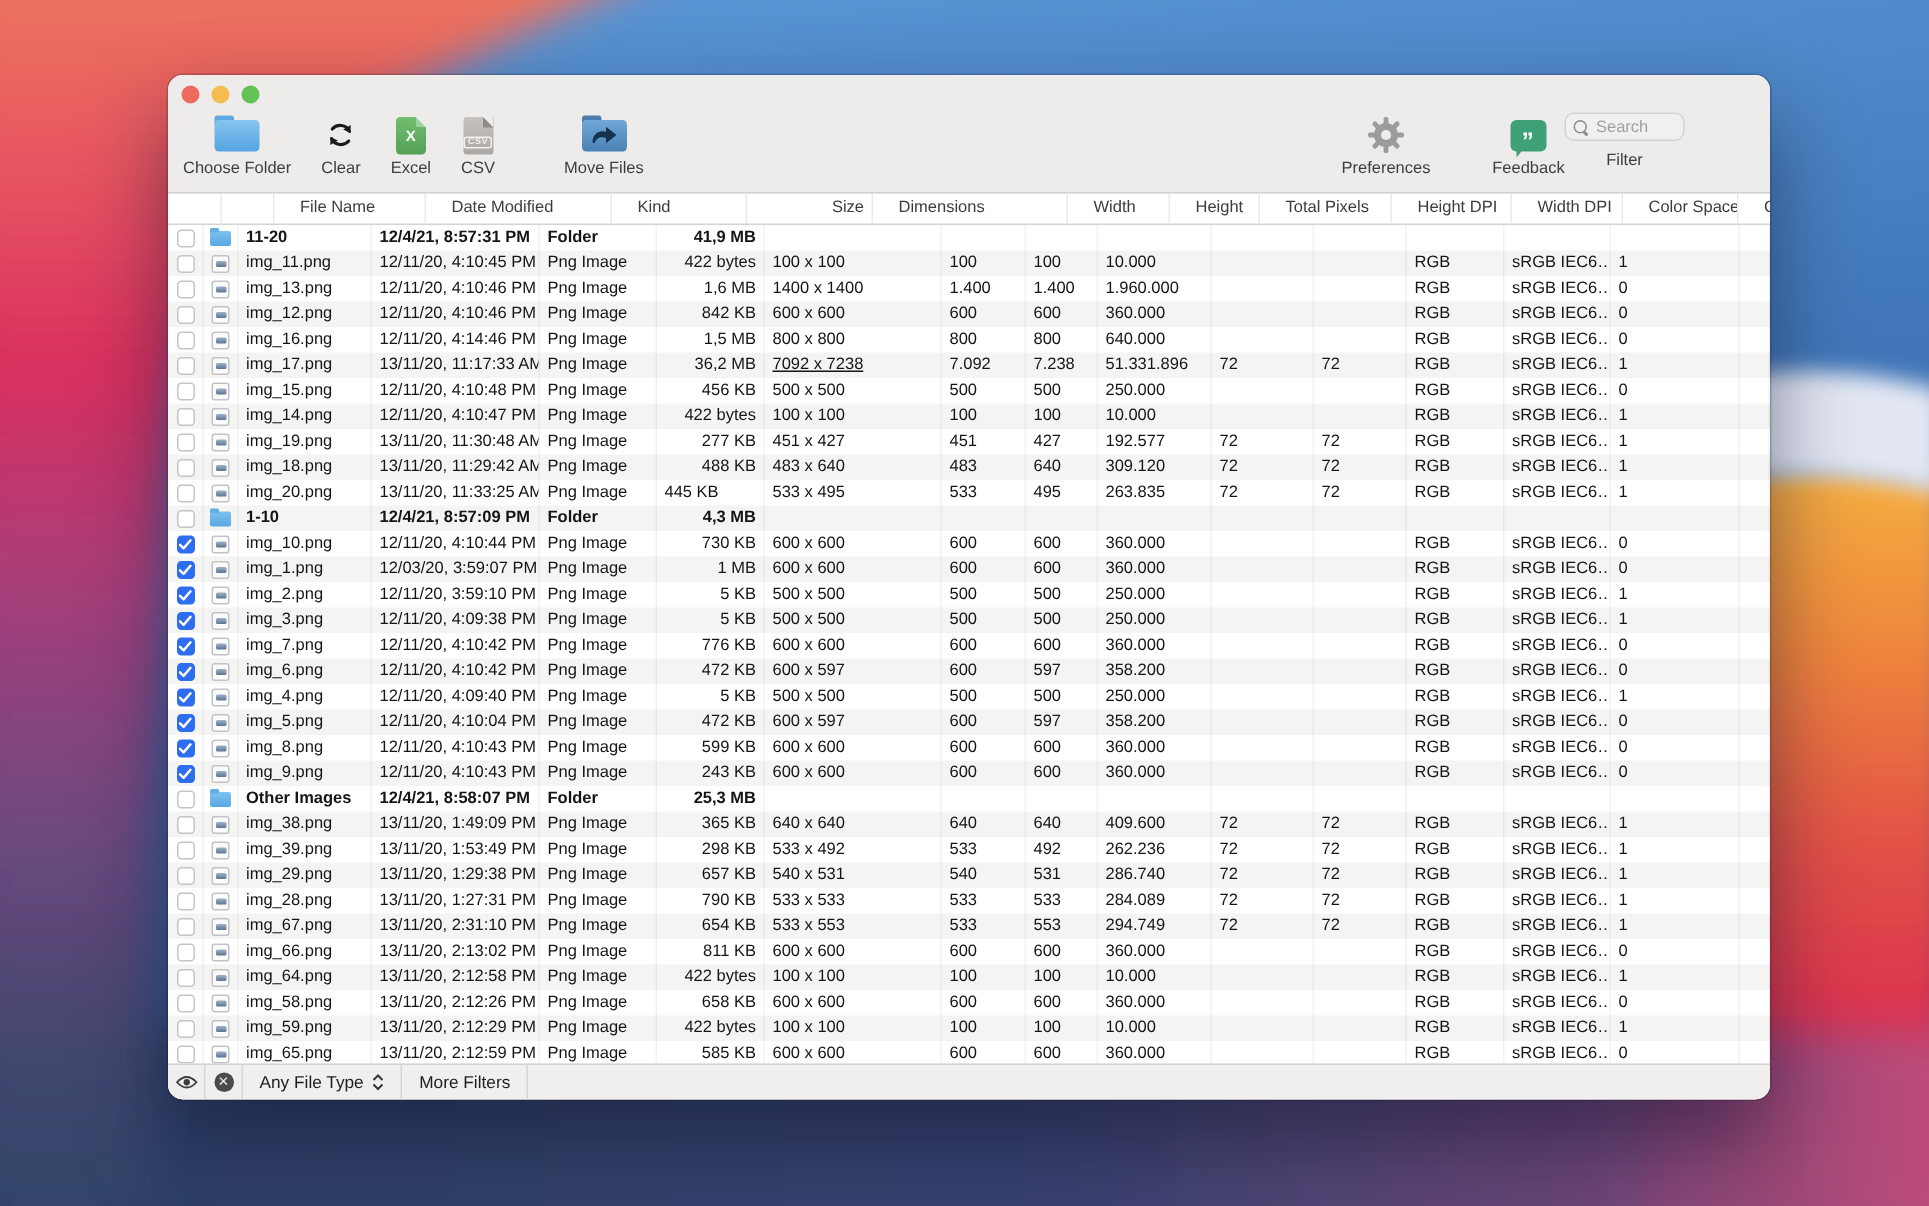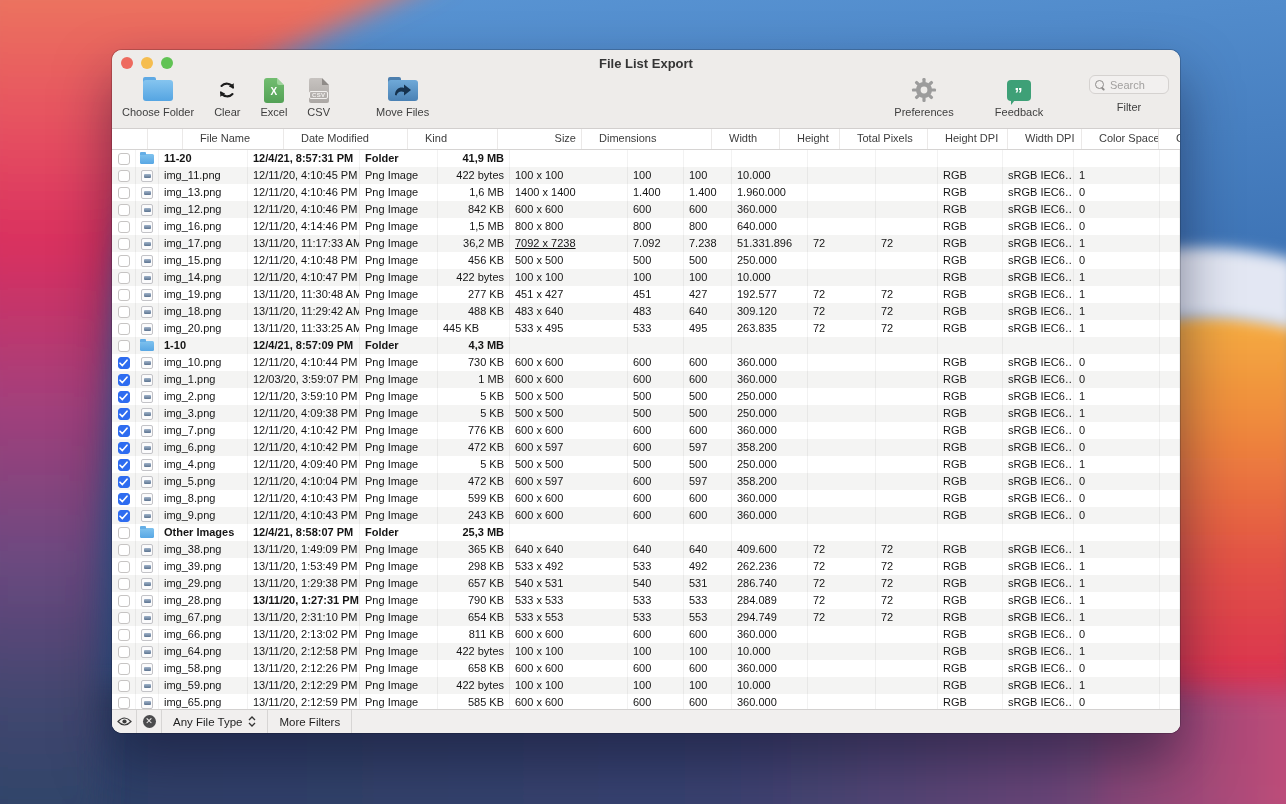--- a/index.html
+++ b/index.html
@@ -20,21 +20,21 @@
   .tb-btn{display:flex;flex-direction:column;align-items:center;gap:2px;font-size:11px;color:#3e3e3e;cursor:default;}
   .tb-icn{height:28px;display:flex;align-items:center;justify-content:center;}
   .tb-left{position:absolute;left:10px;top:26px;display:flex;align-items:flex-start;gap:20px;}
 
   .statsbox{position:absolute;left:385px;top:27px;width:310px;height:33px;border:1px solid #d9d6d4;
             border-radius:7px;background:#ecv;background:#ece9e8;display:flex;justify-content:space-around;
             align-items:flex-end;padding-bottom:4px;font-size:11.5px;color:#2c2c2c;box-sizing:border-box;}
 
   .pref{position:absolute;left:781px;top:26px;width:62px;}
   .feed{position:absolute;left:874px;top:26px;width:66px;}
-  .searchwrap{position:absolute;left:977px;top:25px;width:80px;}
+  .searchwrap{position:absolute;left:931px;top:25px;width:80px;}
   .searchfield{width:80px;height:19px;border:1px solid #d5d2d0;border-radius:6px;background:#f2f0ef;
                display:flex;align-items:center;gap:4px;padding:0 5px;box-sizing:border-box;}
   .searchfield input{border:none;outline:none;background:transparent;width:100%;font-size:11px;
                      color:#555;font-family:inherit;}
   .searchfield input::placeholder{color:#a2a09f;}
   .mag{width:7px;height:7px;border:1.4px solid #8e8c8b;border-radius:50%;position:relative;flex:0 0 auto;}
   .mag::after{content:"";position:absolute;width:1.6px;height:4px;background:#8e8c8b;left:6px;top:6px;
               transform:rotate(-45deg);border-radius:1px;}
   .filterlab{margin-top:7px;text-align:center;font-size:11px;color:#3e3e3e;}
 
@@ -147,21 +147,20 @@
   </svg>
 
   <div class="window">
 
     <div class="chrome">
       <div class="lights">
         <div class="light" style="background:#ee6a5f"></div>
         <div class="light" style="background:#f5bd4f"></div>
         <div class="light" style="background:#61c354"></div>
       </div>
-      <div class="title">File List Export</div>
 
       <div class="tb-left">
         <div class="tb-btn">
           <div class="tb-icn">
               <div class="i-folder"></div>
             </div>
           <span>Choose Folder</span>
         </div>
         <div class="tb-btn">
           <div class="tb-icn i-clear">
@@ -924,21 +923,21 @@
           <div class="tr">
             <div class="td cc" style="width: 24px;">
               <div class="checkbox"></div>
             </div>
             <div class="td cc" style="width: 23px;">
               <div class="file-sm">
                 <div class="file-sm-img"></div>
               </div>
             </div>
             <div class="td" style="width: 89px;">img_28.png</div>
-            <div class="td" style="width: 112px; font-weight: bold;">13/11/20, 1:27:31 PM</div>
+            <div class="td" style="width: 112px;">13/11/20, 1:27:31 PM</div>
             <div class="td" style="width: 78px;">Png Image</div>
             <div class="td" style="width: 72px; text-align: right;">790 KB</div>
             <div class="td" style="width: 118px;">533 x 533</div>
             <div class="td" style="width: 56px;">533</div>
             <div class="td" style="width: 48px;">533</div>
             <div class="td" style="width: 76px;">284.089</div>
             <div class="td" style="width: 68px;">72</div>
             <div class="td" style="width: 62px;">72</div>
             <div class="td" style="width: 65px;">RGB</div>
             <div class="td" style="width: 71px;">sRGB IEC6…</div>

